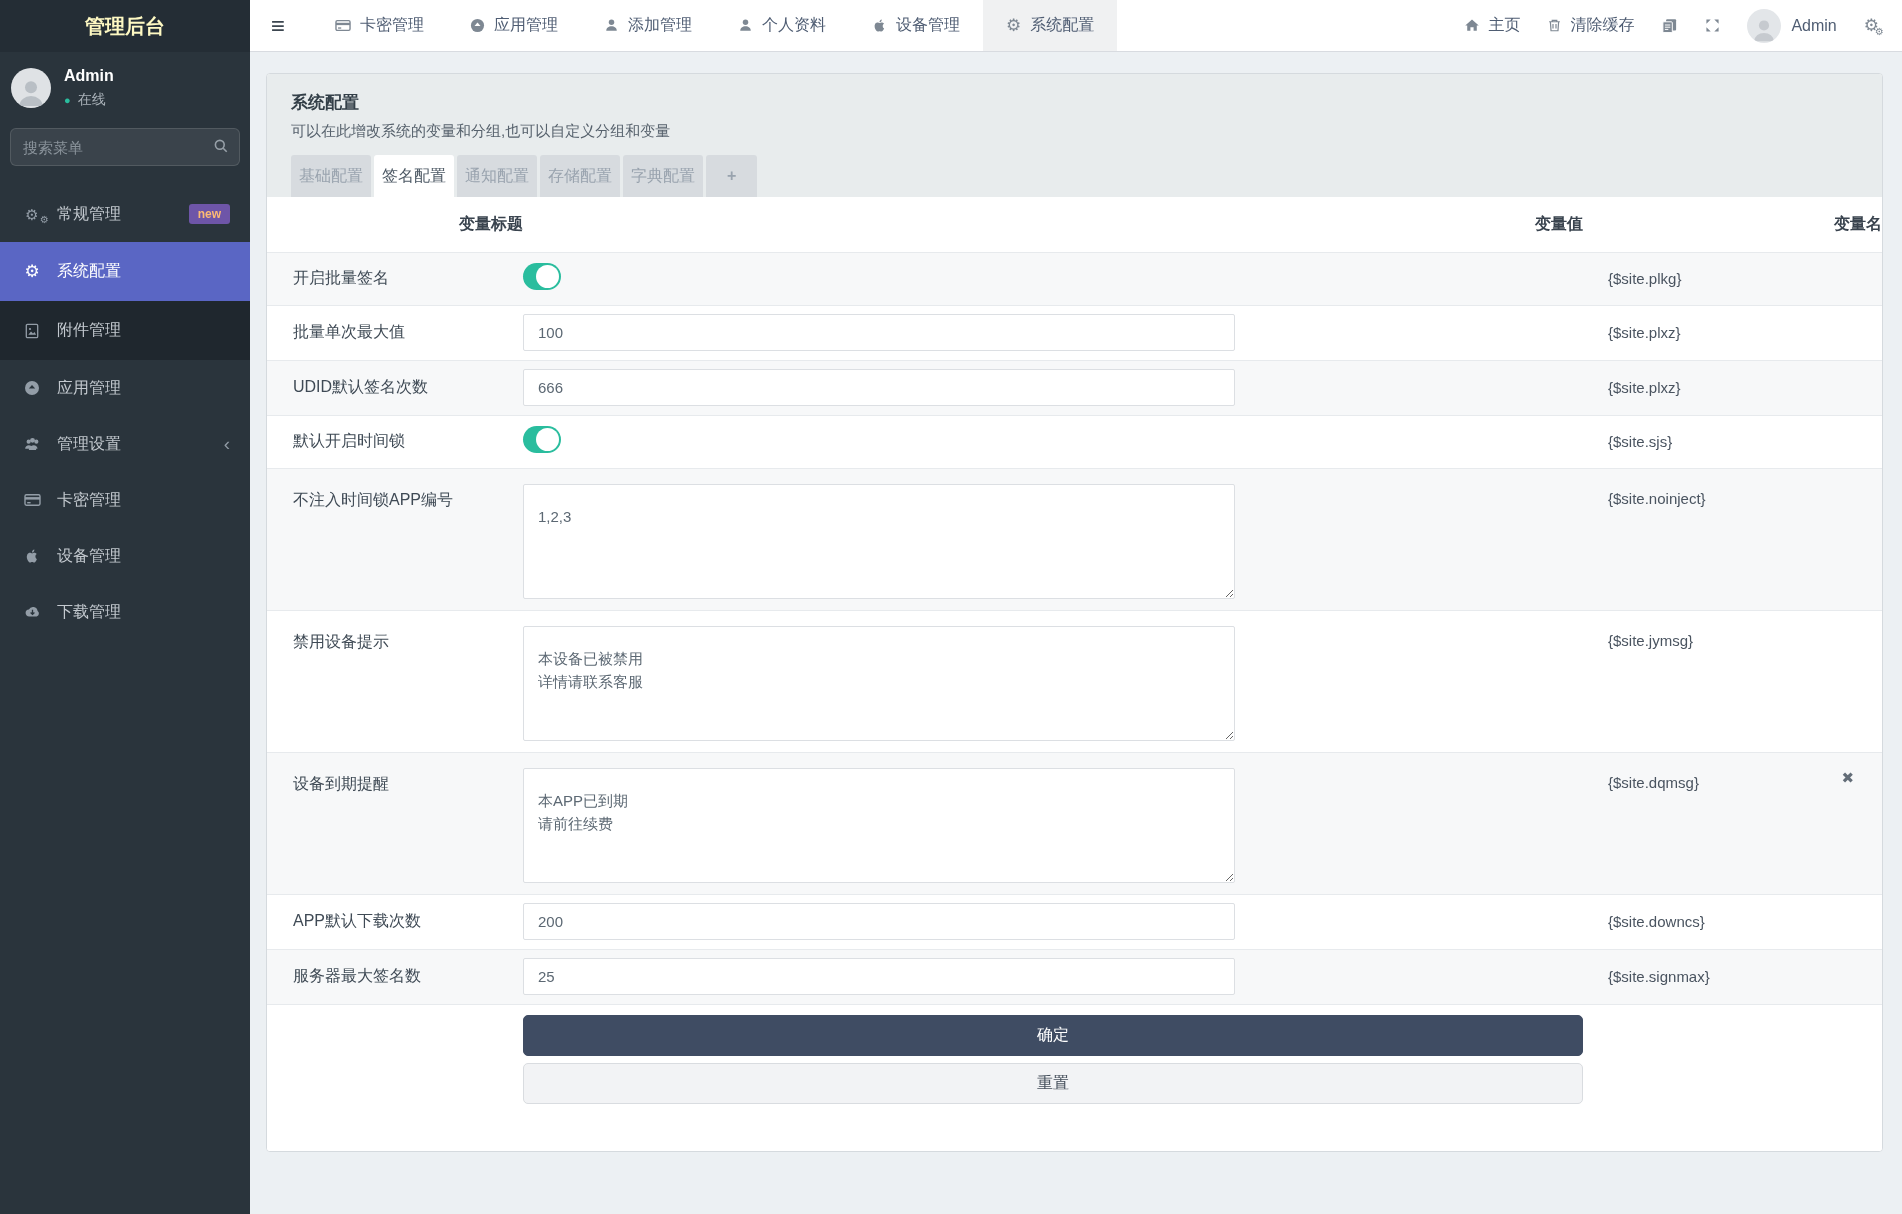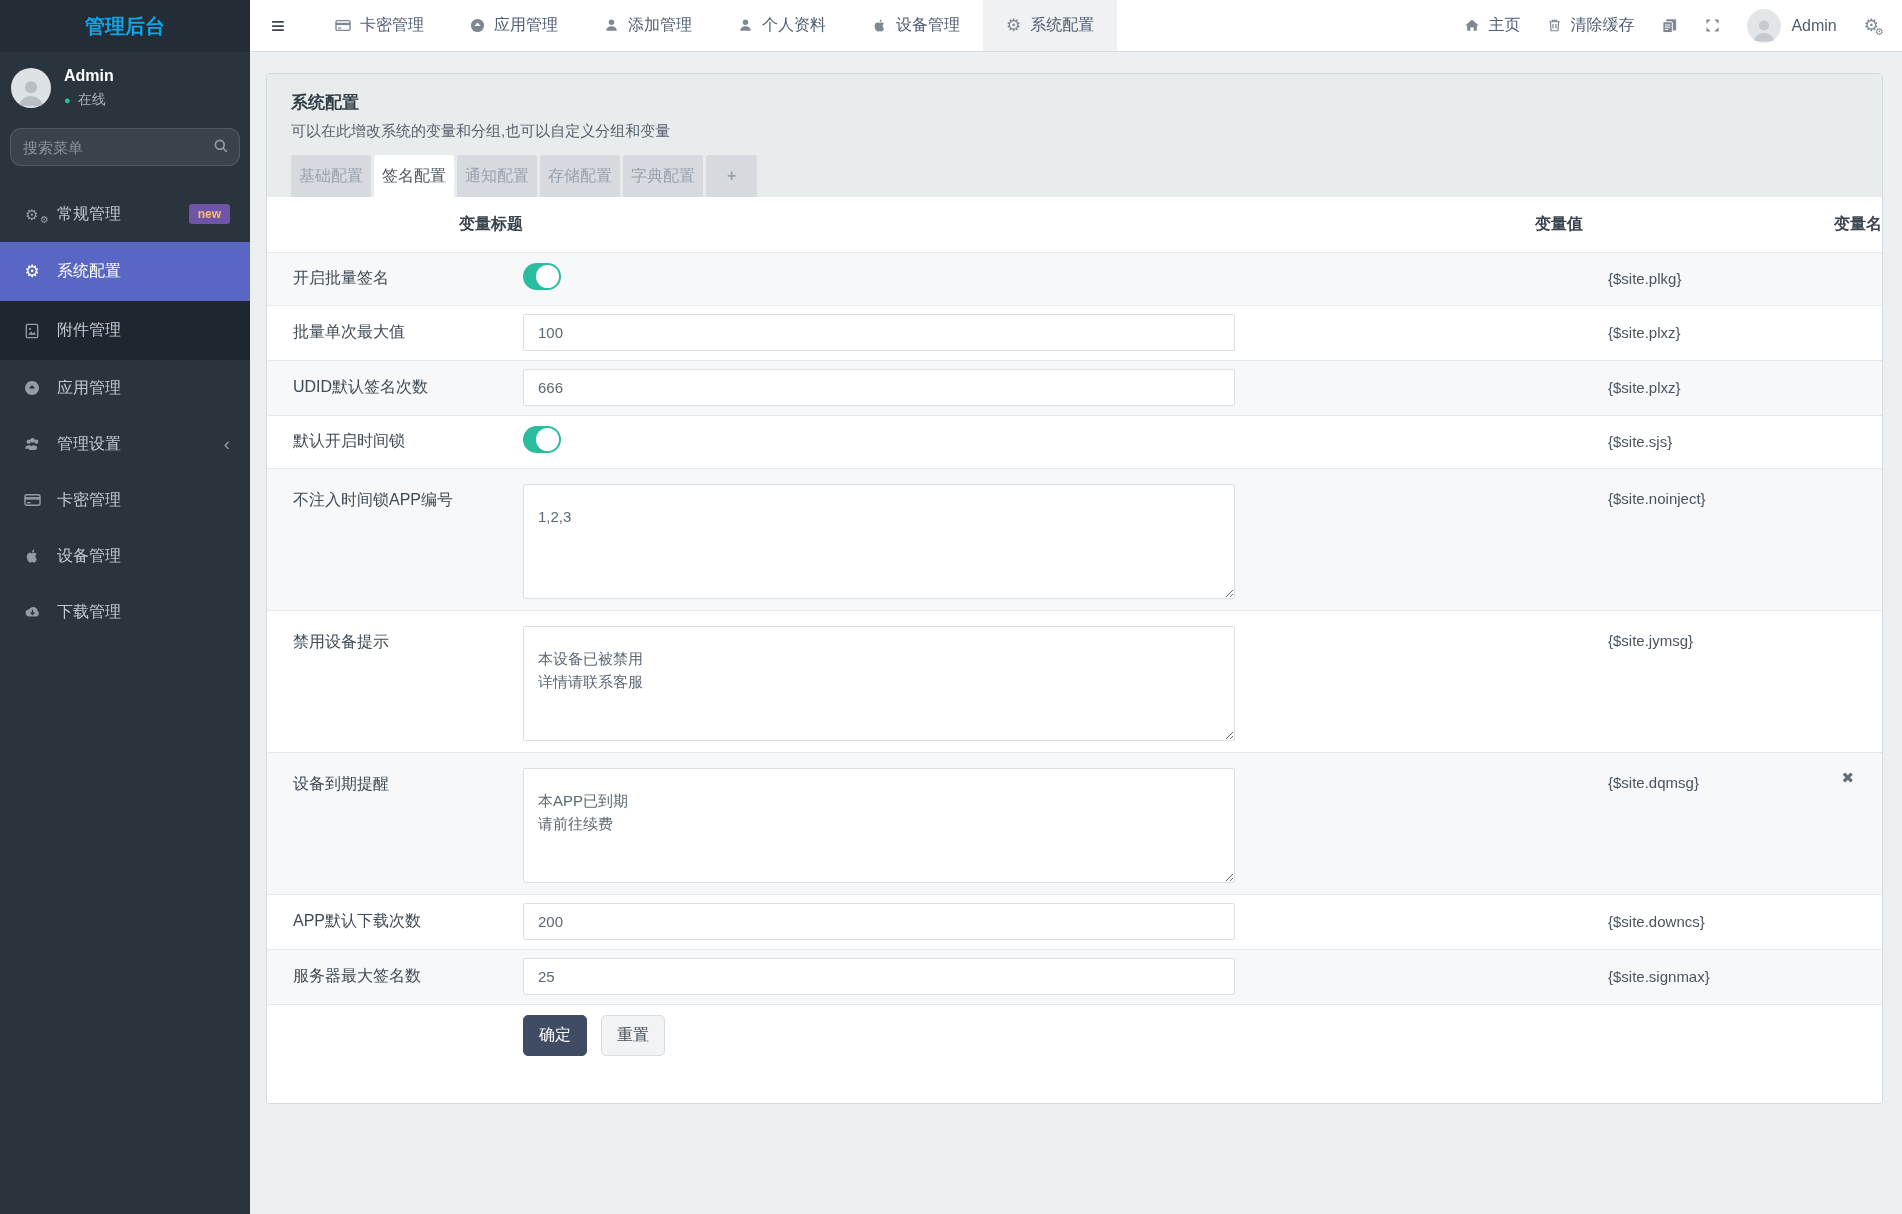--- a/index.html
+++ b/index.html
@@ -2,28 +2,28 @@
 <html><head>
 <meta charset="utf-8">
 <style>
   * { margin:0; padding:0; box-sizing:border-box; }
   html,body { width:1902px; height:1214px; overflow:hidden; }
   body { font-family:"Liberation Sans","DejaVu Sans",sans-serif; font-size:16px; color:#3f4a55; background:#ecf0f3; }
   .app { display:flex; width:1902px; height:1214px; }
 
   
   .sidebar { width:250px; flex:0 0 250px; background:#2a343c; color:#c3c9cf; display:flex; flex-direction:column; }
-  .brand { height:52px; line-height:52px; text-align:center; background:#242d35; color:#0ea5e9; font-size:20px; font-weight:bold; }
+  .brand { height:52px; line-height:52px; text-align:center; background:#242d35; color:#fef9c3; font-size:20px; font-weight:bold; }
   .user-block { display:flex; align-items:center; gap:13px; padding:15px 12px 13px 11px; }
   .avatar-lg { width:40px; height:40px; border-radius:50%; background:#dfe2e5; display:flex; align-items:flex-end; justify-content:center; overflow:hidden; }
   .user-name { color:#fff; font-weight:bold; font-size:16px; }
   .user-status { display:flex; align-items:center; gap:7px; margin-top:6px; font-size:14px; color:#a9b1b8; }
   .dot { color:#2abd9e; font-size:11px; line-height:1; }
   .side-search { position:relative; margin:6px 10px 12px; }
-  .side-search input { width:100%; height:38px; background:rgba(255,255,255,.08); border:1px solid rgba(255,255,255,.12); border-radius:11px; color:#cfd4d9; font-size:15px; padding:0 38px 0 12px; font-family:inherit; outline:none; }
+  .side-search input { width:100%; height:38px; background:rgba(255,255,255,.08); border:1px solid rgba(255,255,255,.12); border-radius:6px; color:#cfd4d9; font-size:15px; padding:0 38px 0 12px; font-family:inherit; outline:none; }
   .side-search input::placeholder { color:#8a939b; }
   .side-search .mag { position:absolute; right:11px; top:10px; color:#97a0a8; }
   .snav { flex:1; margin-top:8px; }
   .snav-item { height:56px; display:flex; align-items:center; padding:0 20px; font-size:16px; color:#c3c9cf; cursor:pointer; }
   .snav-item .ic { width:24px; margin-right:13px; display:flex; justify-content:center; align-items:center; color:#939da7; }
   .badge-new { margin-left:auto; background:#6e55a8; color:#fdba74; font-size:12px; font-weight:bold; padding:3px 9px; border-radius:3px; }
   .submenu { background:#1f272e; }
   .snav-item.sub { height:59px; }
   .snav-item.active { background:#5a66c4; color:#fff; }
   .snav-item.active .ic { color:#fff; }
@@ -70,21 +70,21 @@
   tr.r-area td.c1, tr.r-area td.c3 { padding-top:21px; }
   tr.r-actions td { padding-top:10px; padding-bottom:47px; }
   .form-control { width:712px; border:1px solid #dcdfe3; border-radius:2px; font-size:15px; color:#5c6873; font-family:inherit; background:#fff; }
   input.form-control { height:37px; padding:0 14px; }
   textarea.form-control { height:115px; padding:20px 14px; resize:vertical; line-height:1.55; }
   .switch { width:38px; height:27px; border-radius:14px; background:#2abd9e; position:relative; cursor:pointer; display:inline-block; }
   .switch .knob { position:absolute; width:23px; height:23px; border-radius:50%; background:#fff; top:2px; right:2px; }
   .var-name { font-size:15px; color:#4a5460; }
   .c3-flex { position:relative; }
   .remove-x { position:absolute; top:17px; right:28px; color:#636d78; font-weight:bold; font-size:15px; cursor:pointer; line-height:1; }
-  .btn-row { display:flex; gap:14px; }
+  .btn-row { display:flex; gap:7px;flex-direction:column; }
   .btn { font-size:16px; padding:9px 15px; border-radius:5px; cursor:pointer; font-family:inherit; border:1px solid transparent; }
   .btn-primary { background:#3f4c63; border-color:#3f4c63; color:#fff; }
   .btn-light { background:#f2f3f5; border-color:#d9dce0; color:#444e5a; }
   svg { display:block; }
 </style>
 </head>
 <body>
 
 <div class="app">
 

